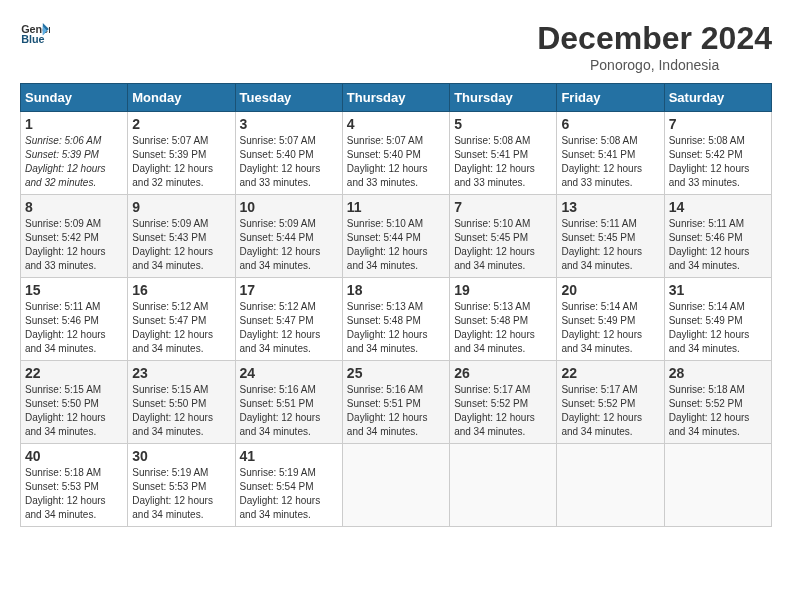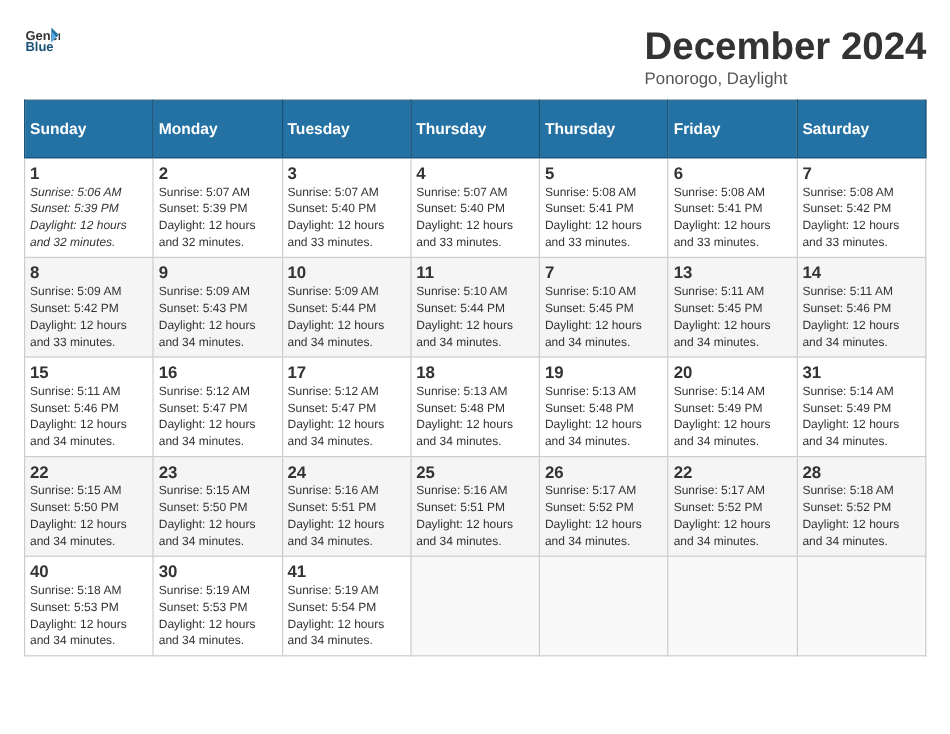--- a/index.html
+++ b/index.html
@@ -19,40 +19,40 @@
     .logo {
       display: flex;
       align-items: center;
       gap: 4px;
     }
     .logo-icon {
       width: 30px;
       height: 30px;
     }
     .title-area {
-      text-align: left;
+      text-align: center;
     }
     .main-title {
       font-size: 32px;
       font-weight: bold;
       color: #333;
     }
     .subtitle {
       font-size: 14px;
       color: #555;
     }
     .calendar-table {
       width: 100%;
       border-collapse: collapse;
       font-size: 11px;
     }
     .calendar-table th {
       background-color: #2471a3;
       color: white;
-      padding: 16px 4px;
+      padding: 6px 4px;
       text-align: left;
       font-size: 13px;
       font-weight: bold;
       border: 1px solid #1a5276;
     }
     .calendar-table td {
       border: 1px solid #ccc;
       vertical-align: top;
       padding: 4px;
       min-height: 80px;
@@ -85,21 +85,21 @@
   <div class="logo">
     <svg class="logo-icon" viewBox="0 0 50 50">
       <text x="2" y="22" font-size="18" font-weight="bold" fill="#333">General</text>
       <text x="2" y="38" font-size="18" font-weight="bold" fill="#1a5276">Blue</text>
       <polygon points="38,5 48,15 38,25" fill="#2471a3"></polygon>
       <polygon points="38,10 45,18 38,26" fill="#5dade2"></polygon>
     </svg>
   </div>
   <div class="title-area">
     <div class="main-title">December 2024</div>
-    <div class="subtitle">Ponorogo, Daylight</div>
+    <div class="subtitle">Ponorogo, Indonesia</div>
   </div>
 </div>
 
 <table class="calendar-table">
   <thead>
     <tr>
     <th>Sunday</th>
         <th>Monday</th>
         <th>Tuesday</th>
         <th>Thursday</th>

